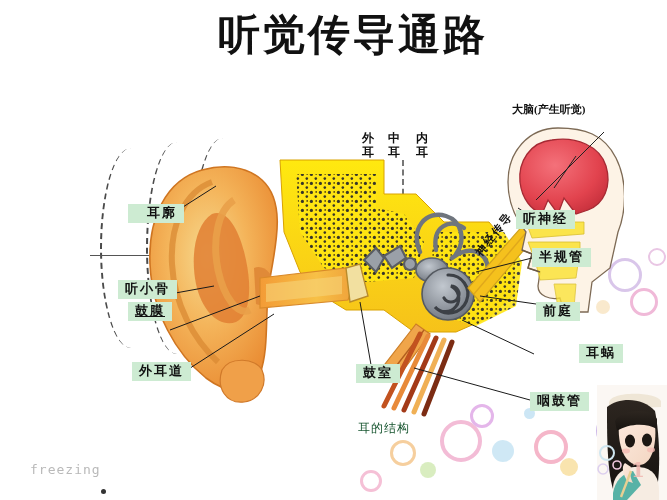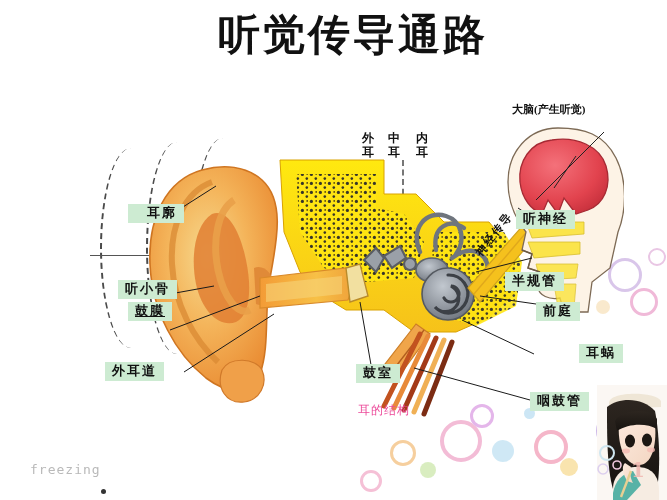--- a/index.html
+++ b/index.html
@@ -54,21 +54,21 @@
   
   .lbl{
     position:absolute;background:#cdebd2;color:#111;
     font-family:"DejaVu Serif","Liberation Serif",serif;
     font-size:13px;font-weight:700;letter-spacing:2px;
     padding:2px 7px;white-space:nowrap;line-height:1.15;
   }
 
   .caption{
     position:absolute;font-family:"DejaVu Serif","Liberation Serif",serif;
-    font-size:12px;color:#ec4899;letter-spacing:1px;
+    font-size:12px;color:#14532d;letter-spacing:1px;margin-top:18px;
   }
   .nerve-text{
     position:absolute;font-family:"DejaVu Serif","Liberation Serif",serif;
     font-size:11px;font-weight:700;color:#111;letter-spacing:2px;
     transform:rotate(-52deg);transform-origin:0 50%;white-space:nowrap;
   }
   .brain-label{
     position:absolute;font-family:"DejaVu Serif","Liberation Serif",serif;
     font-size:11px;color:#111;font-weight:700;white-space:nowrap;
   }
@@ -270,26 +270,26 @@
       </g>
     </svg>
 
     <div class="brain-label" style="left:428px;top:20px;font-family:Liberation Serif, serif;">大脑(产生听觉)</div>
 
     <div class="nerve-text" style="left:394px;top:165px;">神经传导</div>
 
     <div class="lbl" style="left:44px;top:122px;padding-left:19px;">耳廓</div>
     <div class="lbl" style="left:34px;top:198px;">听小骨</div>
     <div class="lbl" style="left:44px;top:220px;text-decoration:underline;">鼓膜</div>
-    <div class="lbl" style="left:21px;top:280px;">外耳道</div>
+    <div class="lbl" style="left:48px;top:280px;">外耳道</div>
 
     <div class="lbl" style="left:272px;top:282px;">鼓室</div>
 
     <div class="lbl" style="left:432px;top:128px;">听神经</div>
-    <div class="lbl" style="left:421px;top:166px;margin-top:24px;">半规管</div>
+    <div class="lbl" style="left:448px;top:166px;">半规管</div>
     <div class="lbl" style="left:452px;top:220px;">前庭</div>
     <div class="lbl" style="left:452px;top:262px;margin-left:43px;">耳蜗</div>
     <div class="lbl" style="left:446px;top:310px;">咽鼓管</div>
 
     <div class="caption" style="left:274px;top:320px;">耳的结构</div>
   </div>
 
   <div class="watermark">freezing</div>
   <div class="dot-mark"></div>
 

